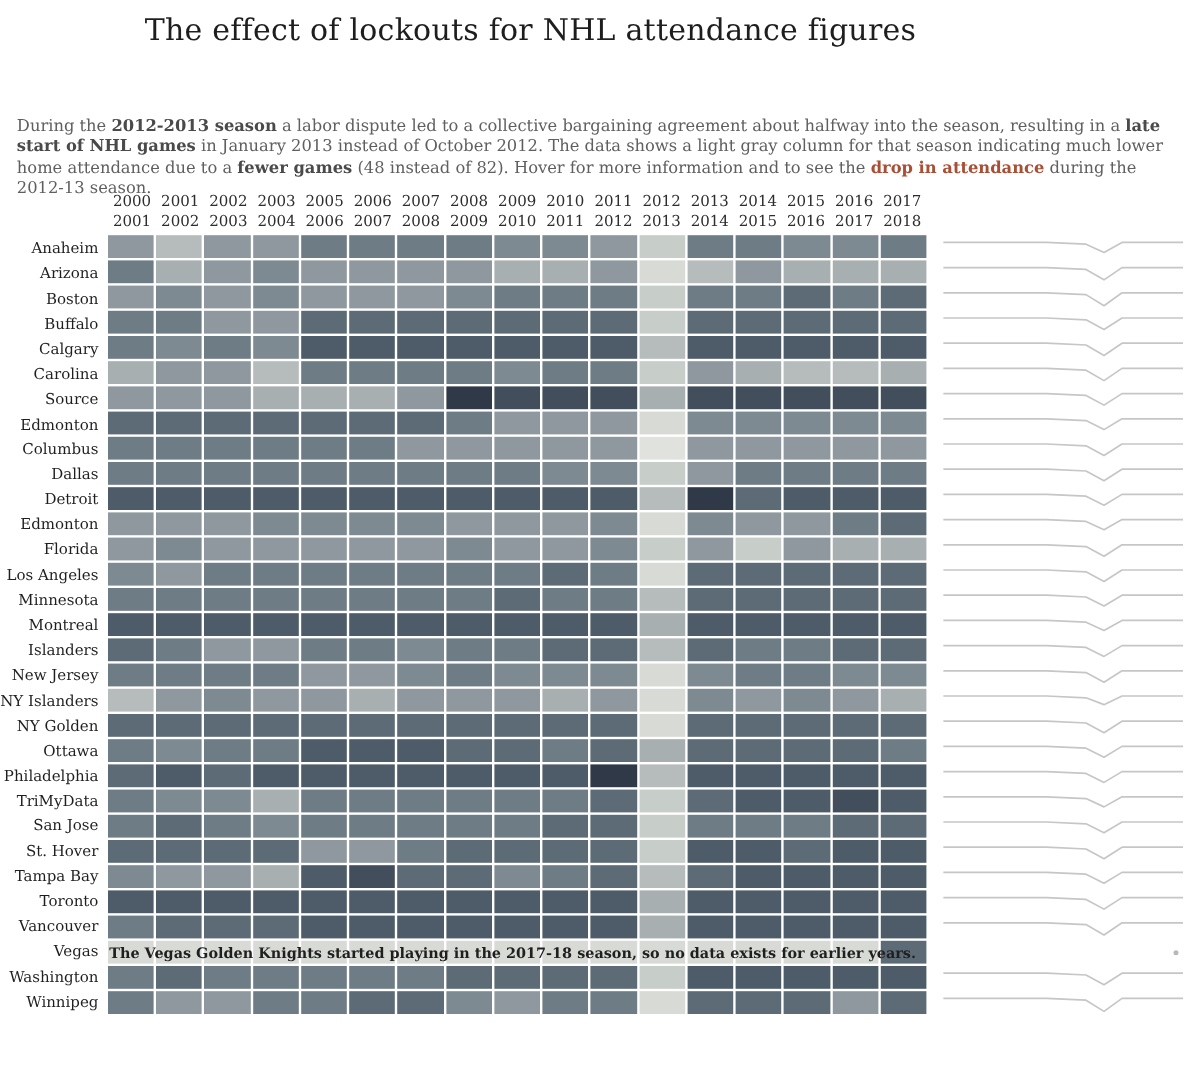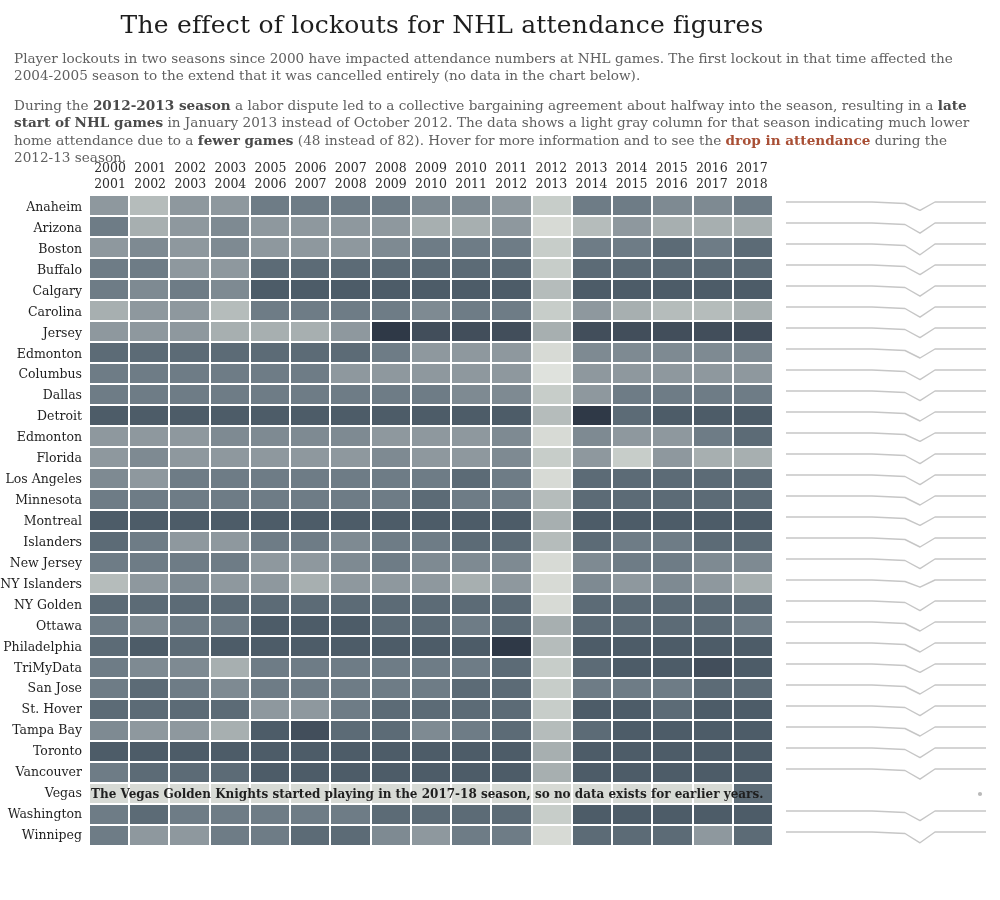--- a/index.html
+++ b/index.html
@@ -40,21 +40,20 @@
           justify-content:center;align-items:center;gap:20px;font-size:13.5px;color:#2d2d2d;}
   #pager-dots{display:flex;align-items:center;gap:7px;}
   .dot{border-radius:50%;display:inline-block;}
 </style>
 </head>
 <body>
 
 <div id="page">
   <h1 id="title">The effect of lockouts for NHL attendance figures</h1>
 
-  <p class="intro-p" id="intro-p1"><span>Player lockouts in two seasons since 2000 have impacted attendance numbers at NHL games. The first lockout in that time affected the 2004-2005 season to the extend that it was cancelled entirely (no data in the chart below).</span></p>
   <p class="intro-p" id="intro-p2"><span>During the </span><span class="seg-bold">2012-2013 season</span><span> a labor dispute led to a collective bargaining agreement about halfway into the season, resulting in a </span><span class="seg-bold">late start of NHL games</span><span> in January 2013 instead of October 2012. The data shows a light gray column for that season indicating much lower home attendance due to a </span><span class="seg-bold">fewer games</span><span> (48 instead of 82). Hover for more information and to see the </span><span class="seg-red" style="color: rgb(169, 79, 53);">drop in attendance</span><span> during the 2012-13 season.</span></p>
 
   <div id="col-headers">
       <div class="col-h">2000<br>2001</div>
       <div class="col-h">2001<br>2002</div>
       <div class="col-h">2002<br>2003</div>
       <div class="col-h">2003<br>2004</div>
       <div class="col-h">2005<br>2006</div>
       <div class="col-h">2006<br>2007</div>
       <div class="col-h">2007<br>2008</div>
@@ -69,21 +68,21 @@
       <div class="col-h">2016<br>2017</div>
       <div class="col-h">2017<br>2018</div>
     </div>
   <div id="row-labels">
       <div class="row-l">Anaheim</div>
       <div class="row-l">Arizona</div>
       <div class="row-l">Boston</div>
       <div class="row-l">Buffalo</div>
       <div class="row-l">Calgary</div>
       <div class="row-l">Carolina</div>
-      <div class="row-l">Jersey</div>
+      <div class="row-l">Source</div>
       <div class="row-l">Edmonton</div>
       <div class="row-l">Columbus</div>
       <div class="row-l">Dallas</div>
       <div class="row-l">Detroit</div>
       <div class="row-l">Edmonton</div>
       <div class="row-l">Florida</div>
       <div class="row-l">Los Angeles</div>
       <div class="row-l">Minnesota</div>
       <div class="row-l">Montreal</div>
       <div class="row-l">Islanders</div>

